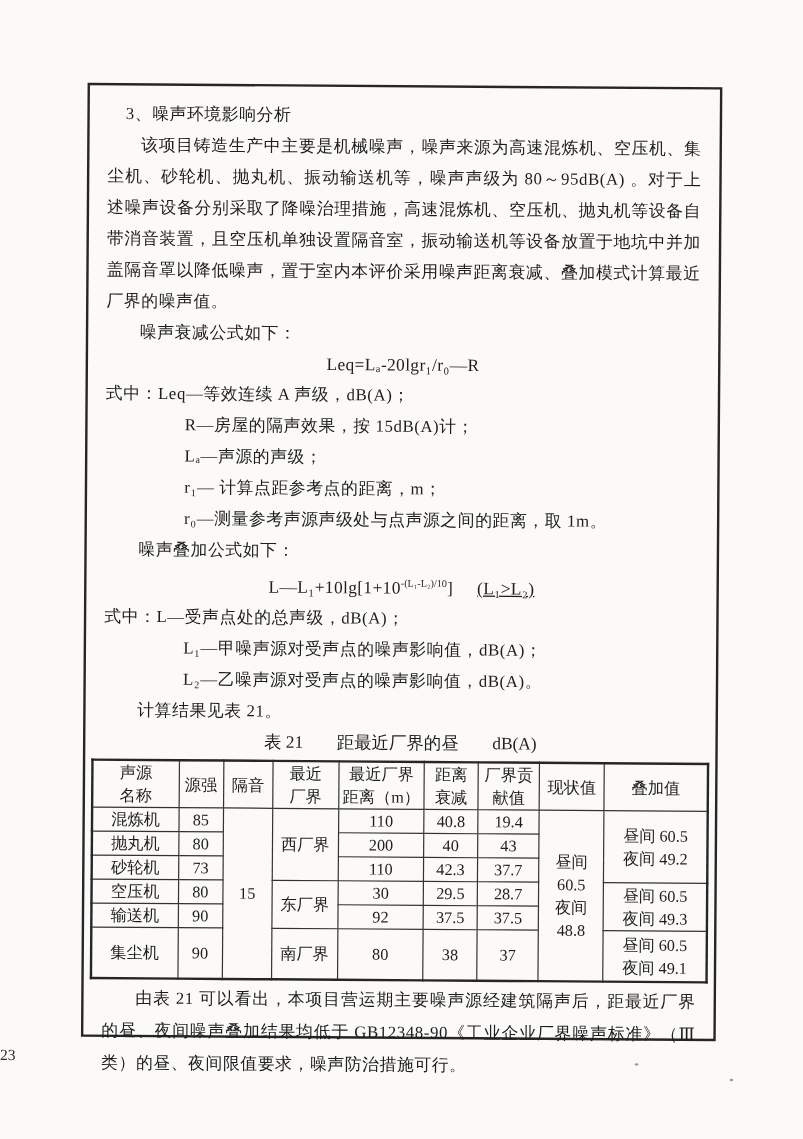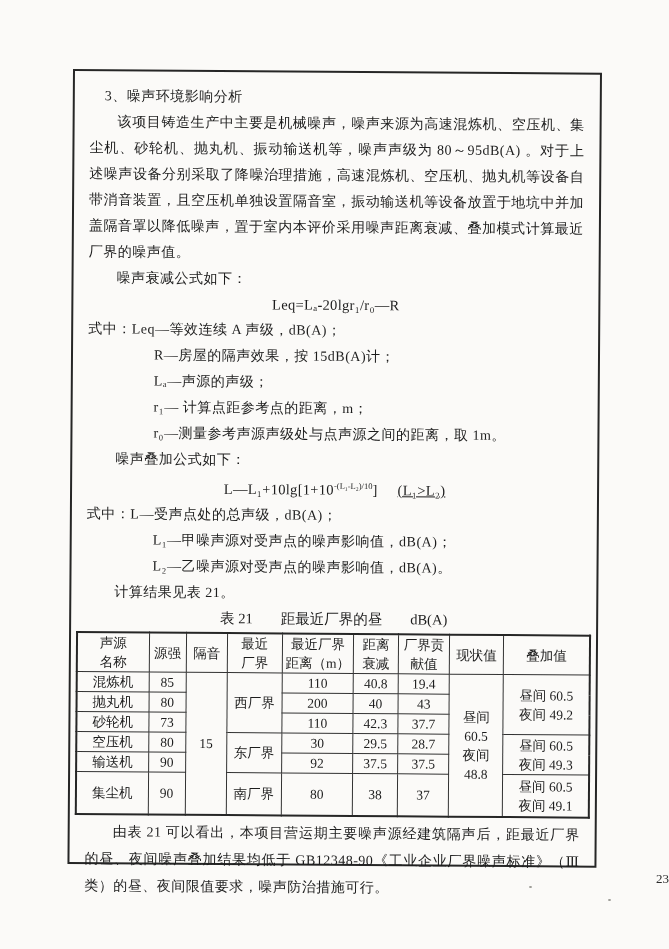--- a/index.html
+++ b/index.html
@@ -63,21 +63,21 @@
     white-space: pre-line;
     line-height: 19px;
     overflow: hidden;
   }
   table.noise thead tr { height: 40px; }
   table.noise tbody tr { height: 20px; }
   table.noise tbody tr.tall { height: 42px; }
   .conclusion { line-height: 27px; margin-top: 3px; }
   .pagenum {
     position: absolute; left: 0; right: 0; top: 871px;
-    text-align: right;
+    text-align: left;
     font-size: 13px;
     color: #2a2a2a;
   }
   .speck { position: absolute; background: #9a9a94; border-radius: 50%; width: 3px; height: 2px; }
   .speck.s1 { left: 529px; top: 886px; }
   .speck.s2 { left: 608px; top: 899px; }
 </style>
 </head>
 <body>
 

